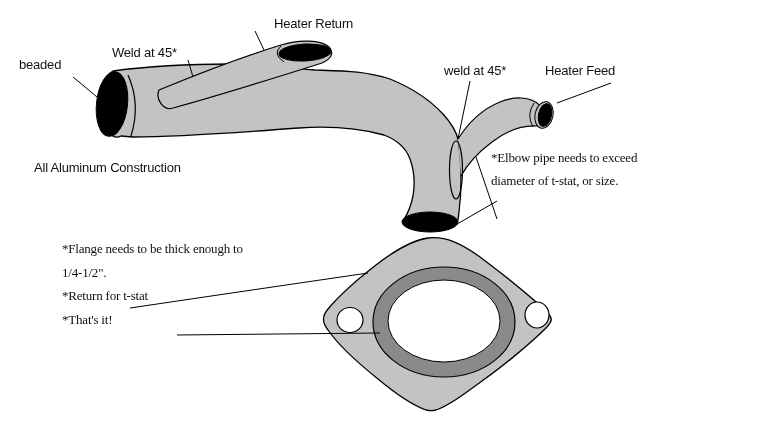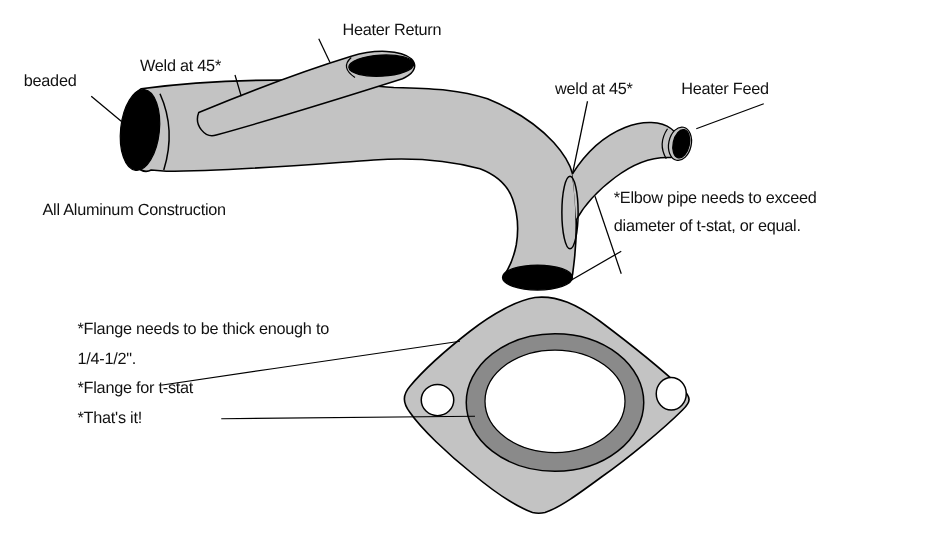--- a/index.html
+++ b/index.html
@@ -12,21 +12,21 @@
     color:#111;
   }
   #drawing{position:absolute;left:0;top:0;}
   .lbl{
     position:absolute;
     font-size:13px;
     letter-spacing:-0.2px;
     white-space:nowrap;
     line-height:1;
   }
-  .noteblock{position:absolute;font-size:13px;letter-spacing:-0.2px;white-space:nowrap;}
+  .noteblock{position:absolute;font-size:13px;letter-spacing:-0.2px;white-space:nowrap;font-family:Liberation Serif, serif;}
   .noteblock.right div{line-height:23.4px;}
   .noteblock.left div{line-height:23.7px;}
 </style>
 </head>
 <body>
 
 <div id="stage">
 
   <svg id="drawing" width="758" height="443" viewBox="0 0 758 443" xmlns="http://www.w3.org/2000/svg">
 
@@ -121,23 +121,23 @@
   <div class="lbl" style="left:19px;top:58px;">beaded</div>
 
   <div class="lbl" style="left:444px;top:64px;">weld at 45*</div>
 
   <div class="lbl" style="left:545px;top:64px;">Heater Feed</div>
 
   <div class="lbl" style="left:34px;top:161px;">All Aluminum Construction</div>
 
   <div class="noteblock right" style="left:491px;top:146px;">
     <div>*Elbow pipe needs to exceed</div>
-    <div>diameter of t-stat, or equal.</div>
+    <div>diameter of t-stat, or size.</div>
   </div>
 
-  <div class="noteblock left" style="left:62px;top:251px;">
+  <div class="noteblock left" style="left:62px;top:237px;">
     <div>*Flange needs to be thick enough to</div>
     <div>1/4-1/2".</div>
-    <div>*Flange for t-stat</div>
+    <div>*Return for t-stat</div>
     <div>*That's it!</div>
   </div>
 
 </div>
 
 </body></html>

